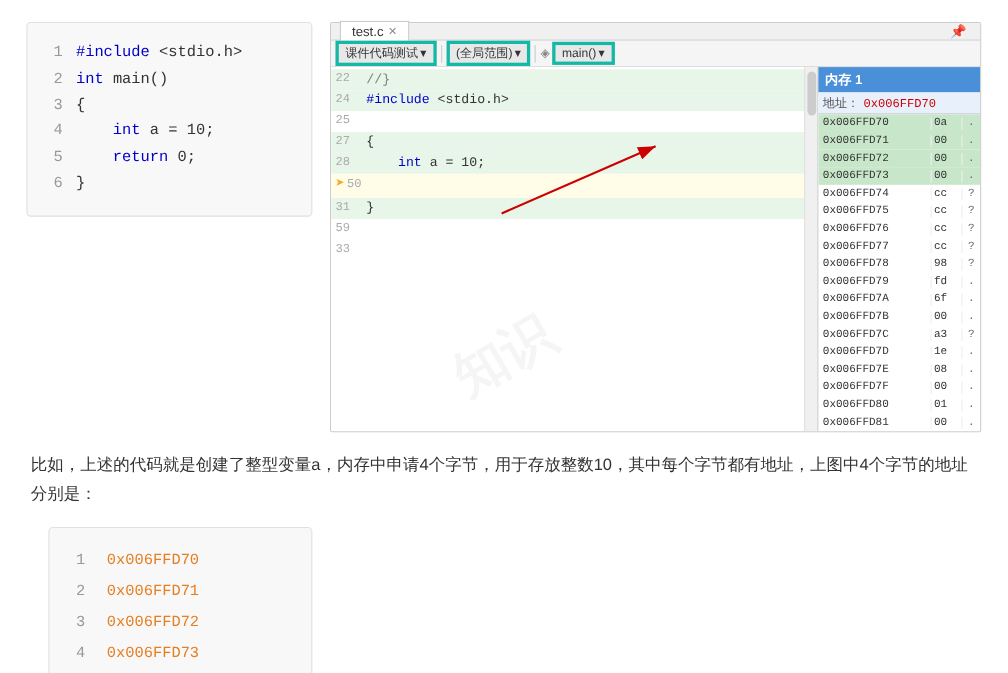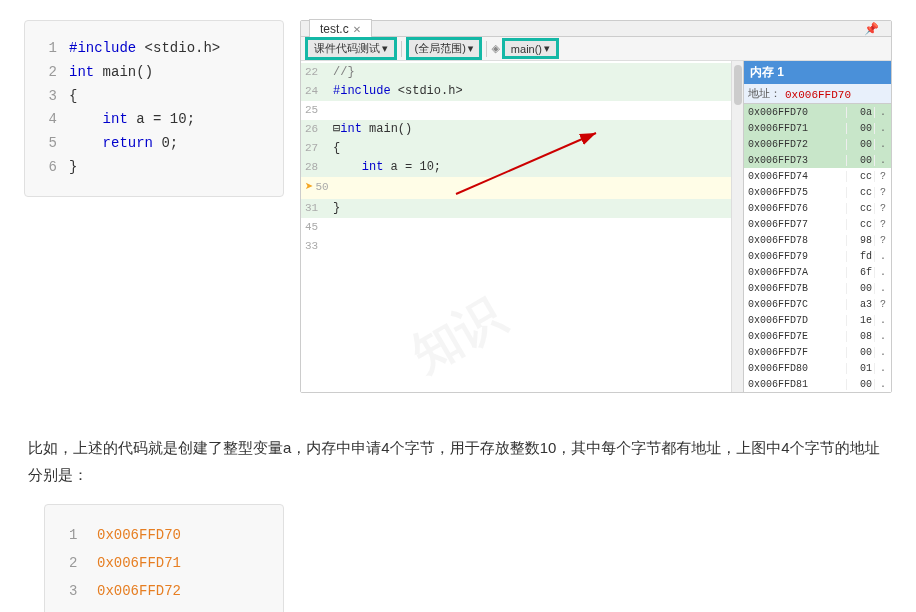--- a/index.html
+++ b/index.html
@@ -254,42 +254,41 @@
       color: #333;
       border-right: 1px solid #eee;
       font-size: 10px;
     }
 
     .memory-row-val {
       width: 28px;
       padding: 0 2px;
       color: #333;
       border-right: 1px solid #eee;
-      text-align: right;
+      text-align: left;
     }
 
     .memory-row-char {
       width: 16px;
       padding: 0 2px;
       color: #666;
       text-align: center;
     }
 
     
     .ide-editor-wrapper {
       position: relative;
     }
 
     
     .description-text {
       font-size: 15px;
       line-height: 1.8;
       color: #333;
       padding: 0 4px;
-      margin-top: 25px;
     }
 
     
     .addr-code-block {
       background: #f8f8f8;
       border: 1px solid #e0e0e0;
       border-radius: 4px;
       padding: 16px 24px;
       font-family: 'Courier New', monospace;
       font-size: 14px;
@@ -395,41 +394,37 @@
           </div>
           <div class="ide-editor-line highlighted">
             <span class="ide-line-num">24</span>
             <span class="ide-line-content"><span class="ide-kw">#include</span> &lt;stdio.h&gt;</span>
           </div>
           <div class="ide-editor-line">
             <span class="ide-line-num">25</span>
             <span class="ide-line-content"></span>
           </div>
           <div class="ide-editor-line highlighted">
-            <span class="ide-line-num">26</span>
-            <span class="ide-line-content">⊟<span class="ide-kw">int</span> main()</span>
-          </div>
-          <div class="ide-editor-line highlighted">
             <span class="ide-line-num">27</span>
             <span class="ide-line-content">{</span>
           </div>
           <div class="ide-editor-line highlighted">
             <span class="ide-line-num">28</span>
             <span class="ide-line-content">&nbsp;&nbsp;&nbsp;&nbsp;<span class="ide-kw">int</span> a = 10;</span>
           </div>
           <div class="ide-editor-line current" style="position:relative;">
             <span style="color:#f5a623; font-size:14px; margin-right:2px;">➤</span>
             <span class="ide-line-num">50</span>
           </div>
           <div class="ide-editor-line highlighted">
             <span class="ide-line-num">31</span>
             <span class="ide-line-content">}</span>
           </div>
           <div class="ide-editor-line">
-            <span class="ide-line-num">45</span>
+            <span class="ide-line-num">59</span>
             <span class="ide-line-content"></span>
           </div>
           <div class="ide-editor-line">
             <span class="ide-line-num">33</span>
             <span class="ide-line-content"></span>
           </div>
 
           <svg class="arrow-overlay" width="100%" height="100%">
             <defs>
               <marker id="arrowhead" markerWidth="8" markerHeight="6" refX="8" refY="3" orient="auto">

